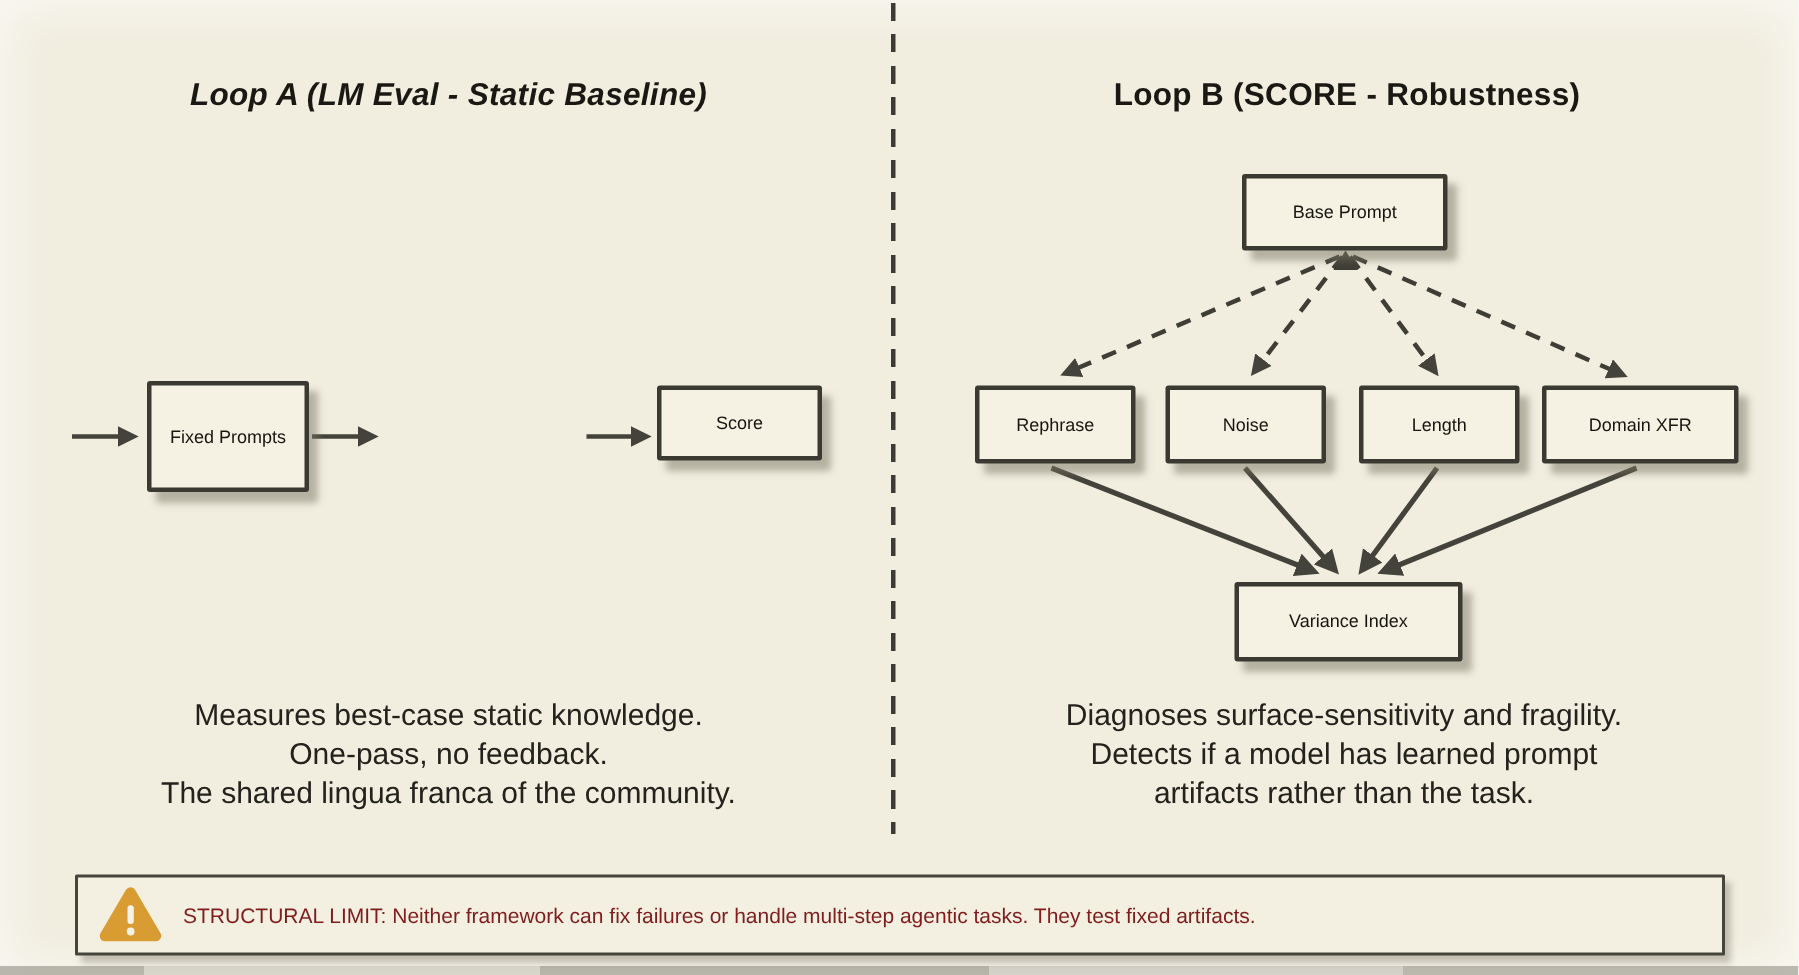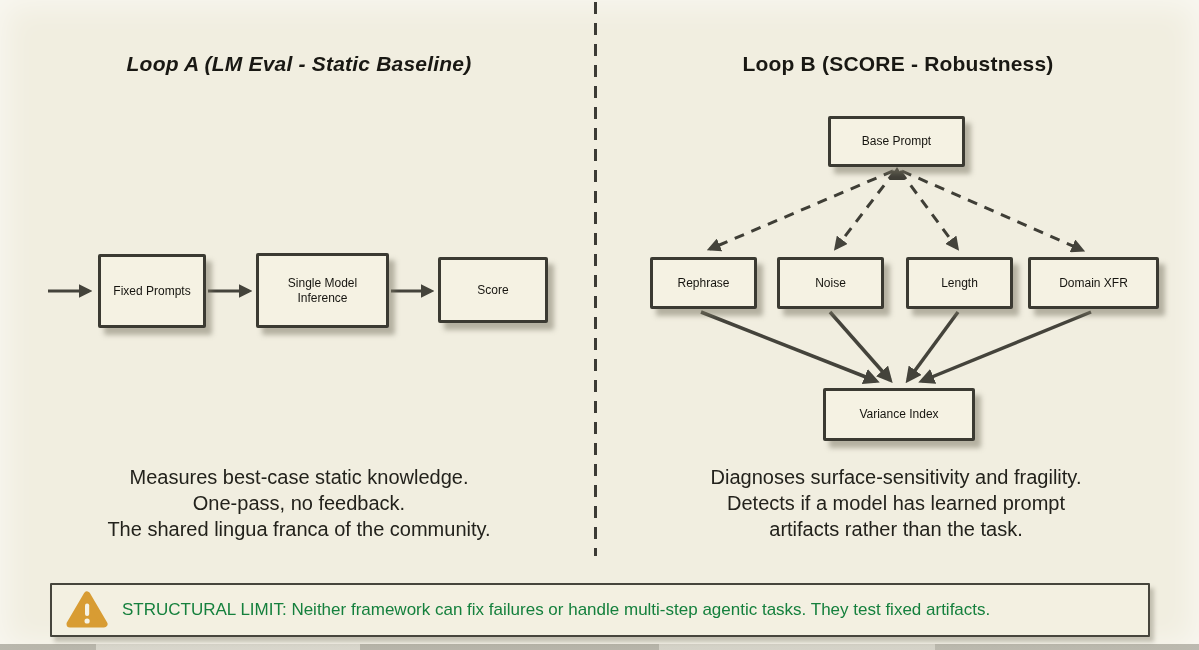--- a/index.html
+++ b/index.html
@@ -29,42 +29,42 @@
   .title-b{left:601px;width:594px;}
   .node{
     position:absolute;display:flex;align-items:center;justify-content:center;
     background:#f5f2e3;border:3px solid #3b3a32;border-radius:2px;
     text-align:center;font-size:12px;line-height:1.22;color:#161510;
     box-shadow:6px 7px 5px rgba(122,118,100,0.5);
     box-sizing:border-box;padding:2px 6px;
   }
   .node-fixed-prompts{left:98px;top:254px;width:108px;height:74px;}
   .node-inference{left:256px;top:253px;width:133px;height:75px;}
-  .node-score{left:438px;top:257px;width:110px;height:66px;align-items:center;}
+  .node-score{left:438px;top:257px;width:110px;height:50px;align-items:center;}
   .node-base-prompt{left:828px;top:116px;width:137px;height:51px;}
   .node-rephrase{left:650px;top:257px;width:107px;height:52px;}
   .node-noise{left:777px;top:257px;width:107px;height:52px;}
   .node-length{left:906px;top:257px;width:107px;height:52px;}
   .node-domain-xfr{left:1028px;top:257px;width:131px;height:52px;align-items:center;}
   .node-variance{left:823px;top:388px;width:152px;height:53px;}
   .arrow-layer{position:absolute;left:0;top:0;width:1199px;height:650px;pointer-events:none;}
   .desc{
     position:absolute;top:464px;font-size:20px;line-height:26px;
     text-align:center;color:#23221c;
   }
   .desc-a{left:0;width:598px;}
   .desc-b{left:601px;width:590px;}
   .warning-box{
     position:absolute;left:50px;top:583px;width:1100px;height:54px;
     border:2px solid #46453c;background:#f3f0e1;border-radius:1px;
     display:flex;align-items:center;box-sizing:border-box;
     padding-left:14px;gap:14px;
     box-shadow:4px 5px 4px rgba(122,118,100,0.4);
   }
-  .warning-text{font-size:17px;color:#15803d;}
+  .warning-text{font-size:14px;color:#7f1d1d;}
 </style>
 </head>
 <body>
 
 <div class="canvas">
 
   <div class="divider"></div>
 
   <div class="loop-title title-a">Loop A (LM Eval - Static Baseline)</div>
   <div class="loop-title title-b">Loop B (SCORE - Robustness)</div>
@@ -87,23 +87,20 @@
     <polygon points="897,167 889,180 905,180" fill="#3f3e36"></polygon>
 
     <path d="M701,312 L876,381" stroke="#44433b" stroke-width="3.5" fill="none" marker-end="url(#ah)"></path>
     <path d="M830,312 L890,380" stroke="#44433b" stroke-width="3.5" fill="none" marker-end="url(#ah)"></path>
     <path d="M958,312 L908,380" stroke="#44433b" stroke-width="3.5" fill="none" marker-end="url(#ah)"></path>
     <path d="M1091,312 L922,381" stroke="#44433b" stroke-width="3.5" fill="none" marker-end="url(#ah)"></path>
   </svg>
 
   <div class="node node-fixed-prompts">
     <span>Fixed Prompts</span>
-  </div>
-  <div class="node node-inference">
-    <span>Single Model Inference</span>
   </div>
   <div class="node node-score">
     <span>Score</span>
   </div>
 
   <div class="node node-base-prompt">
     <span>Base Prompt</span>
   </div>
   <div class="node node-rephrase">
     <span>Rephrase</span>

